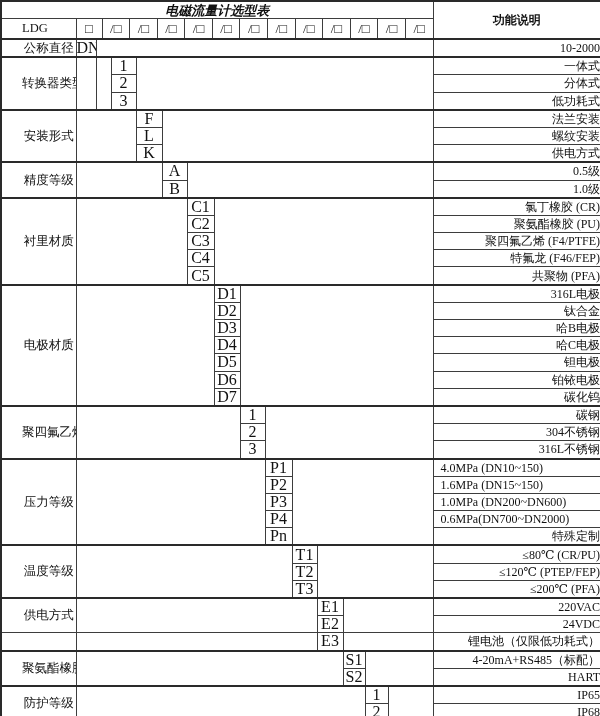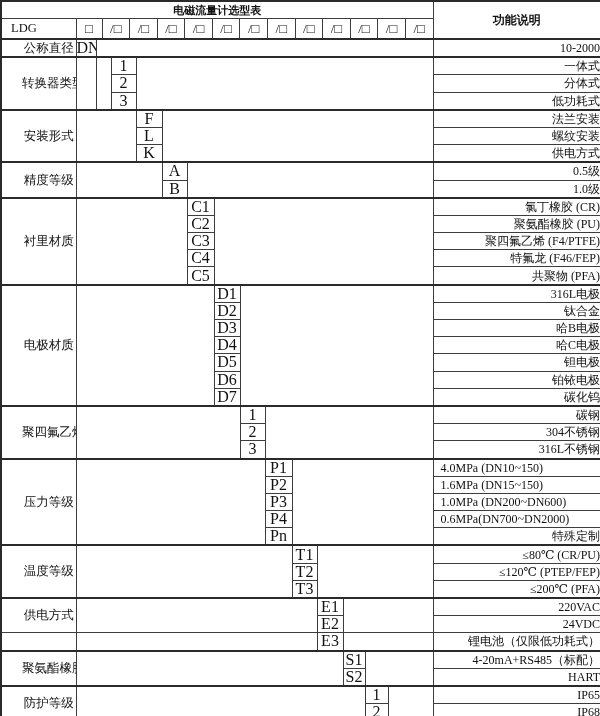--- a/index.html
+++ b/index.html
@@ -17,24 +17,24 @@
     padding:0;
     text-align:center;
     vertical-align:middle;
     font-size:12px;
     line-height:1;
     white-space:nowrap;
     overflow:hidden;
     height:16.2px;
   }
   tr.bs > td{border-top:2px solid #2a2a2a;}
-  td.title{font-weight:bold;font-size:11px;height:16px;}
+  td.title{font-weight:bold;font-size:13px;height:16px;font-style:italic;}
   td.fn-h{font-weight:bold;font-size:12px;border-radius:16px;}
   td.lbl{font-size:12.5px;padding-left:20px;}
-  td.ldg{text-align:left;padding-left:9px;font-size:12.5px;height:19px;}
+  td.ldg{text-align:left;padding-left:20px;font-size:12.5px;height:19px;}
   td.slots-td{padding:0;}
   .slots{display:flex;width:100%;height:100%;align-items:stretch;}
   .slot{
     flex:1;display:flex;align-items:center;justify-content:center;
     border-right:1px solid #3d3d3d;font-size:13px;
   }
   .slot.first{flex:0 0 25px;}
   .slot:last-child{border-right:none;}
   td.code{font-size:16px;}
   td.desc{font-size:12px;text-align:right;}

